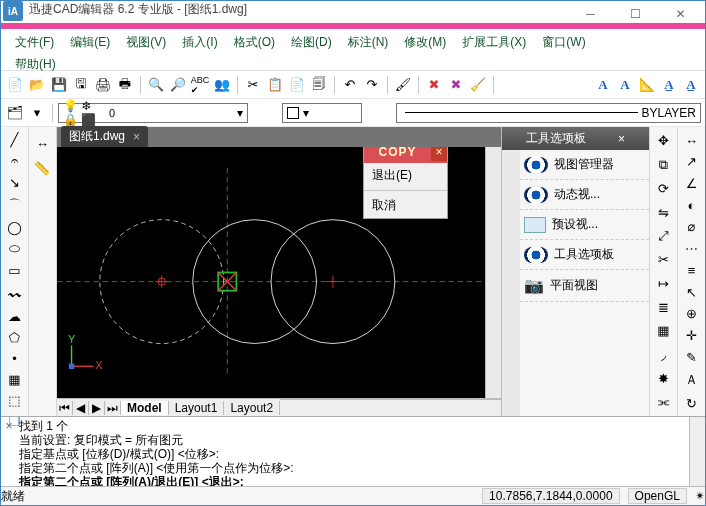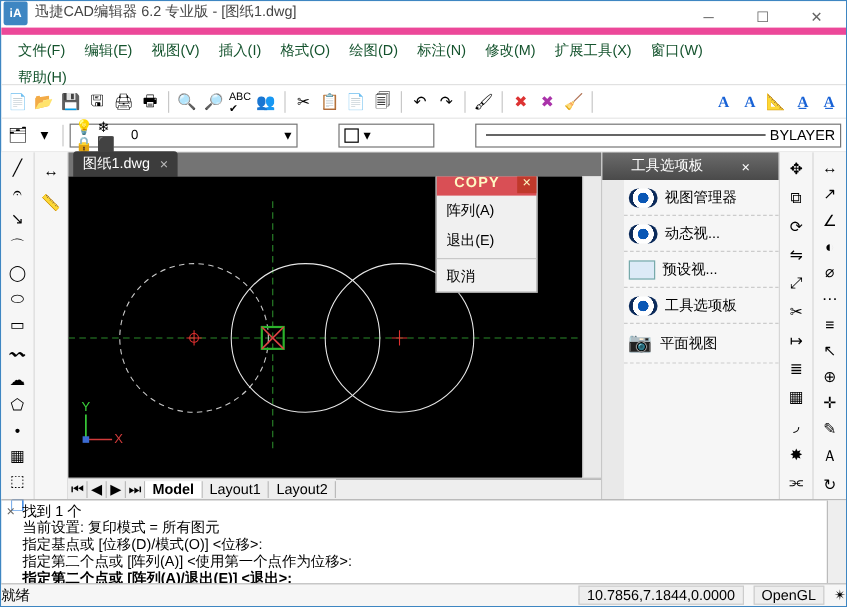--- a/index.html
+++ b/index.html
@@ -199,21 +199,20 @@
               <text x="42" y="221" fill="#d23b3b" font-size="9">X</text>
             <rect x="13" y="215" width="6" height="6" fill="#3b6bd2"></rect>
           </g>
         </svg>
 
         <div class="ctx-menu">
           <div class="ctx-hdr">
             <span class="t">COPY</span>
             <span class="cx">×</span>
           </div>
-          <div class="ctx-item">阵列(A)</div>
           <div class="ctx-item">退出(E)</div>
           <div class="ctx-sep"></div>
           <div class="ctx-item">取消</div>
         </div>
       </div>
       <div class="vscroll"></div>
     </div>
     <div class="bot-tabs">
       <div class="nav">
         <span>⏮</span>

